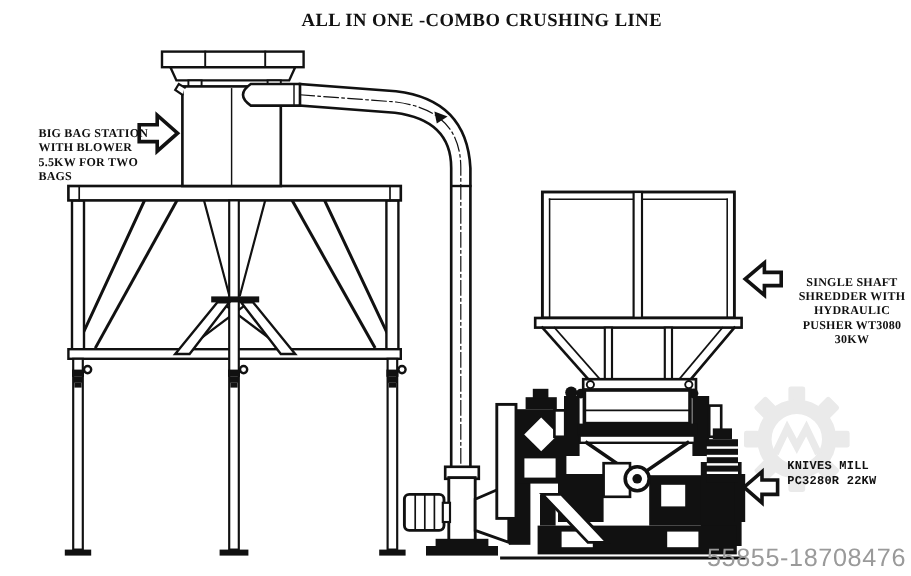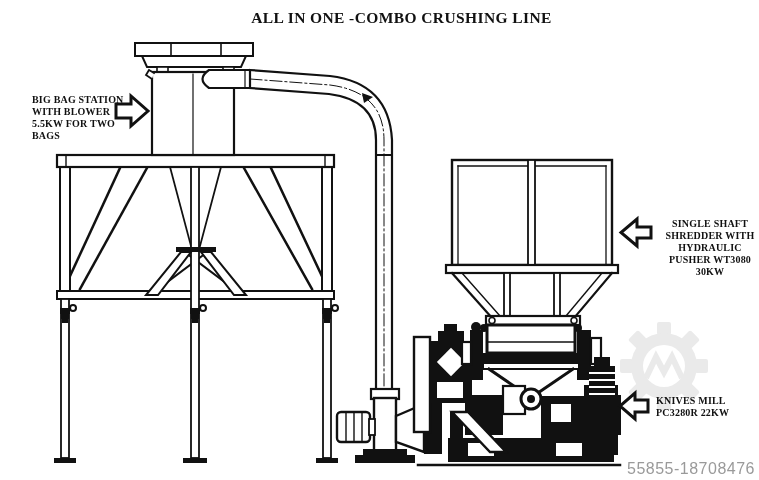--- a/index.html
+++ b/index.html
@@ -10,26 +10,27 @@
   #stage svg{position:absolute;left:0;top:0;}
   .title{
     position:absolute;top:9px;left:22px;width:100%;text-align:center;
     font-weight:bold;font-size:15.5px;letter-spacing:.4px;color:#111;
     font-family:"Liberation Serif",serif;
   }
   .callout{
     position:absolute;font-weight:bold;font-size:10px;line-height:12px;
     white-space:pre-line;color:#111;font-family:"Liberation Serif",serif;
     letter-spacing:.2px;
+    margin-top:12px;
   }
   .callout.big-bag{left:32px;top:94px;width:100px;}
   .callout.shredder{left:661px;top:218px;width:98px;text-align:center;}
-  .callout.knives{left:656px;top:395px;width:100px;}
+  .callout.knives{left:656px;top:372px;width:100px;font-family:Liberation Mono, monospace;}
   .listing-id{
-    position:absolute;right:4px;bottom:2px;font-size:16px;color:#9a9a9a;
+    position:absolute;right:4px;bottom:2px;font-size:21px;color:#9a9a9a;
     font-family:"Liberation Sans",sans-serif;letter-spacing:.5px;
   }
 </style>
 </head>
 <body>
 
 <div id="stage">
 
   <svg width="759" height="480" viewBox="0 0 759 480">
 

